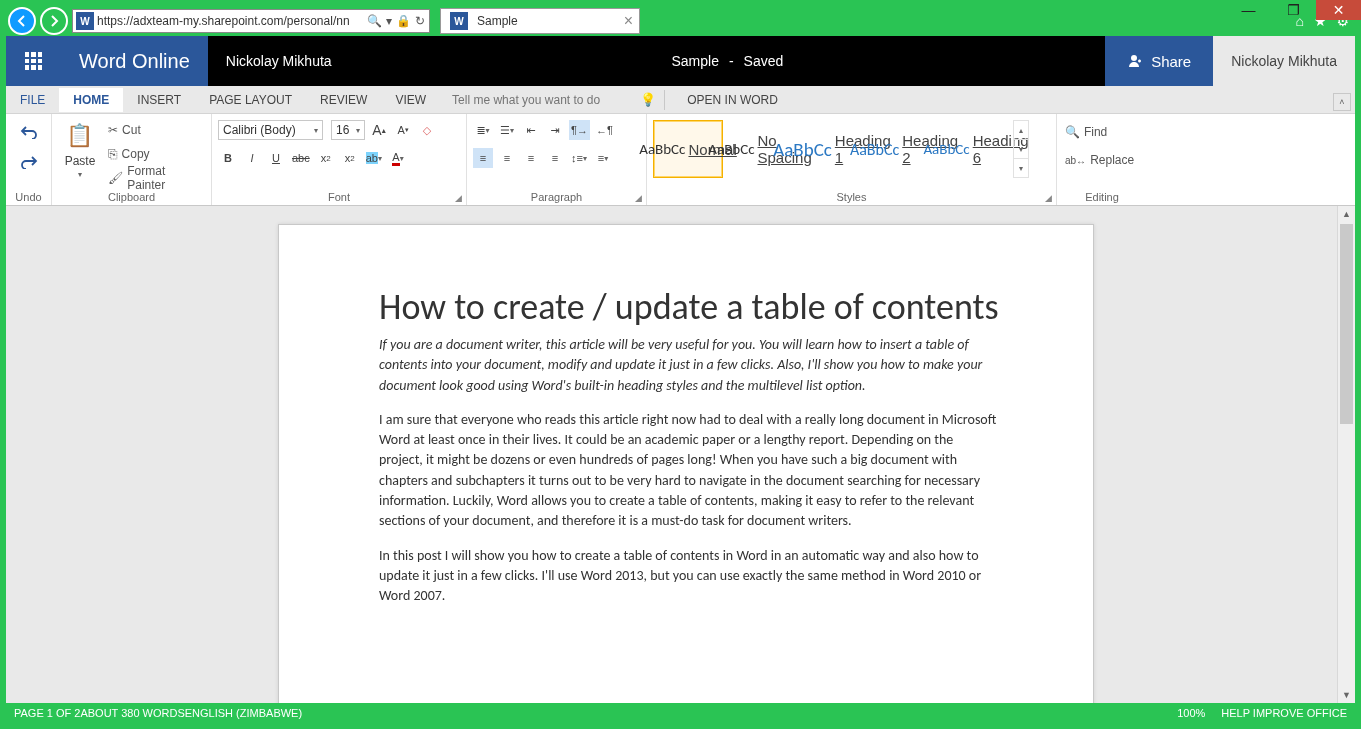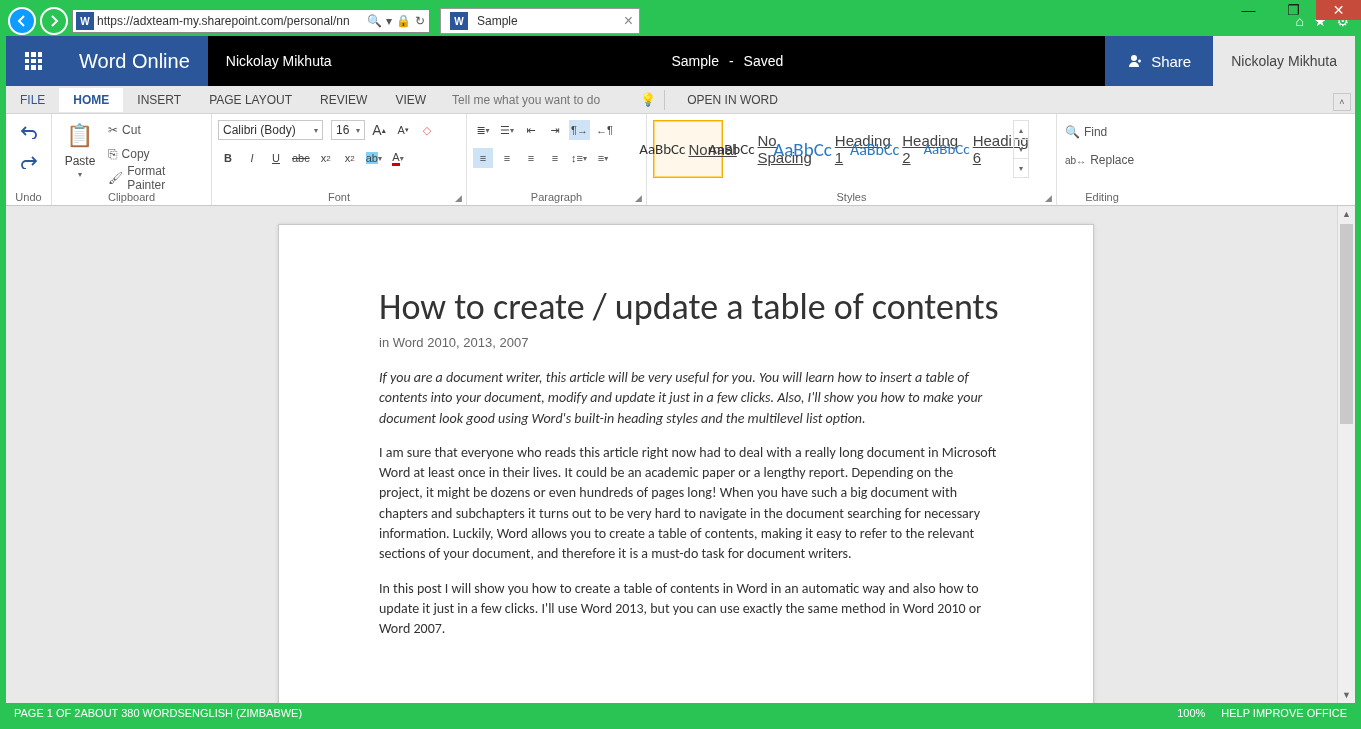--- a/index.html
+++ b/index.html
@@ -328,21 +328,20 @@
             </div>
       </div>
         </div>
       <div class="group-label">Editing</div>
     </div>
   </div>
 
   <div class="doc-area">
     <div class="page">
       <h1>How to create / update a table of contents</h1>
-      <div class="sub">in Word 2010, 2013, 2007</div>
       <p class="intro">If you are a document writer, this article will be very useful for you. You will learn how to insert a table of contents into your document, modify and update it just in a few clicks. Also, I'll show you how to make your document look good using Word's built-in heading styles and the multilevel list option.</p>
       <p>I am sure that everyone who reads this article right now had to deal with a really long document in Microsoft Word at least once in their lives. It could be an academic paper or a lengthy report. Depending on the project, it might be dozens or even hundreds of pages long! When you have such a big document with chapters and subchapters it turns out to be very hard to navigate in the document searching for necessary information. Luckily, Word allows you to create a table of contents, making it easy to refer to the relevant sections of your document, and therefore it is a must-do task for document writers.</p>
       <p>In this post I will show you how to create a table of contents in Word in an automatic way and also how to update it just in a few clicks. I'll use Word 2013, but you can use exactly the same method in Word 2010 or Word 2007.</p>
 
     </div>
     <div class="vscroll">
       <div class="arr" style="top:0">▲</div>
       <div class="thumb"></div>
       <div class="arr" style="bottom:0">▼</div>
     </div>

